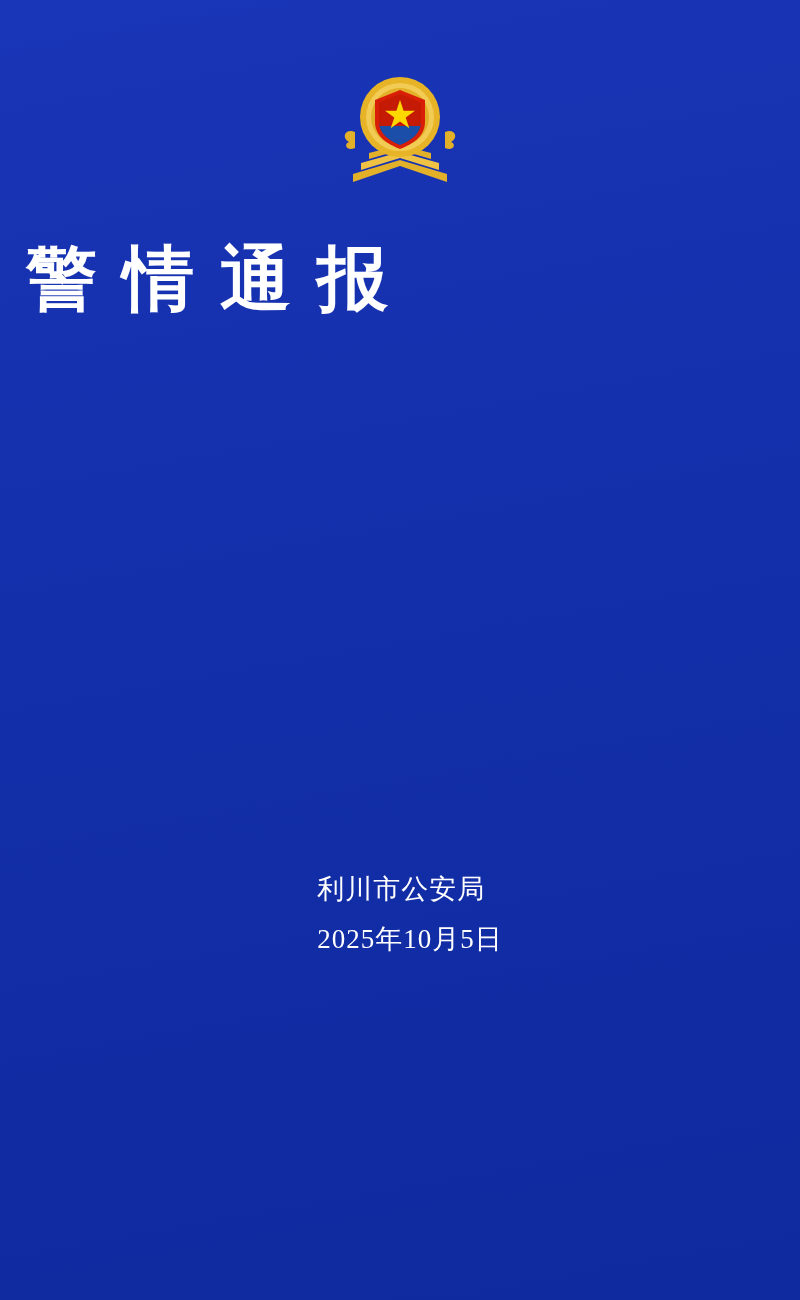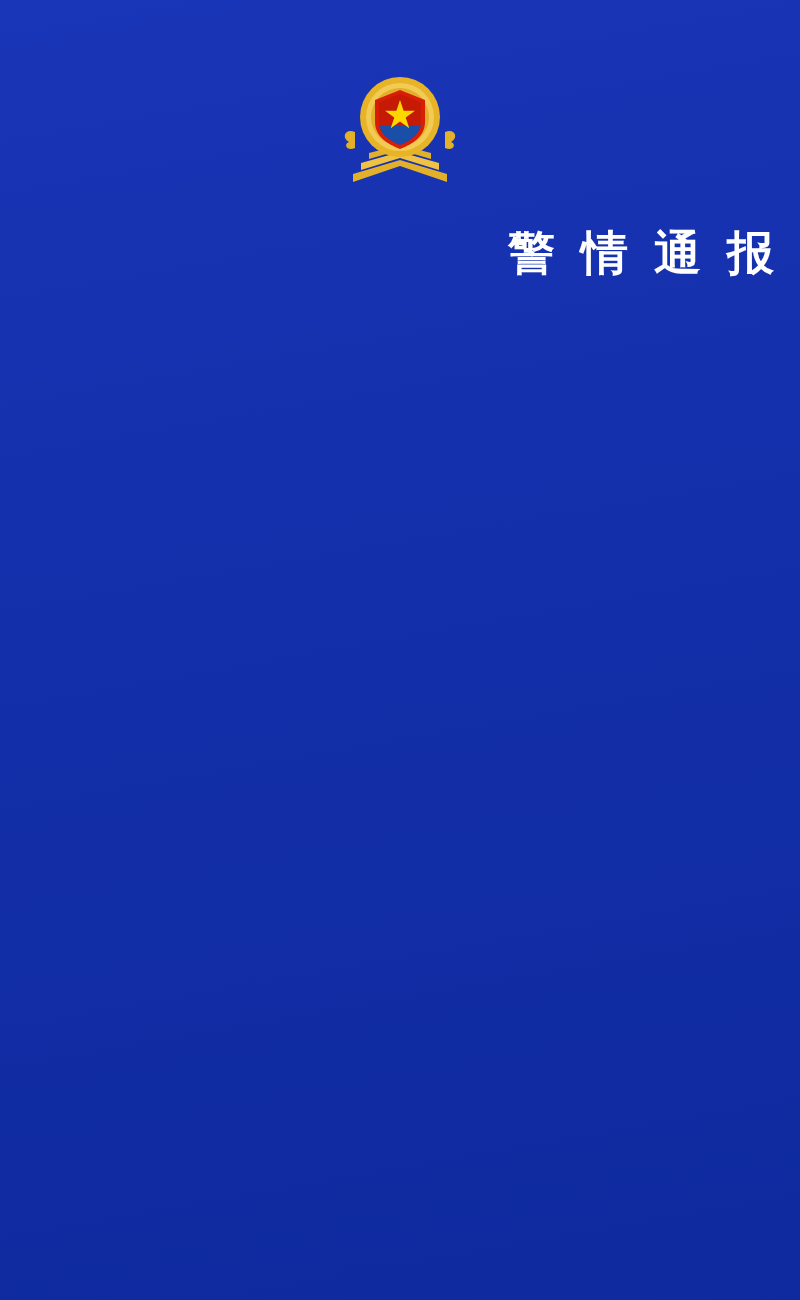--- a/index.html
+++ b/index.html
@@ -27,23 +27,23 @@
     display: flex;
     justify-content: center;
     padding-top: 70px;
   }
   .emblem {
     width: 130px;
     height: 120px;
     position: relative;
   }
   .title {
-    margin-top: 32px;
-    text-align: right;
-    font-size: 47px;
+    margin-top: 42px;
+    text-align: left;
+    font-size: 71px;
     font-weight: bold;
     letter-spacing: 26px;
     text-indent: 26px;
     color: #ffffff;
     font-family: "Liberation Serif", "DejaVu Serif", serif;
   }
   .body-text {
     margin: 30px 72px 0 72px;
     font-size: 27.5px;
     line-height: 1.82;
@@ -102,14 +102,20 @@
 
         <path d="M20 62 C10 58 6 68 14 72 C8 74 12 82 20 78 Z" fill="#e3b02a"></path>
         <path d="M110 62 C120 58 124 68 116 72 C122 74 118 82 110 78 Z" fill="#e3b02a"></path>
       </svg>
     </div>
   </div>
 
   <div class="title">警情通报</div>
 
 
+  <div class="signature">
+    <div class="sig-inner">
+      <div class="sig-line">利川市公安局</div>
+      <div class="sig-line">2025年10月5日</div>
+    </div>
+  </div>
 
 </div>
 
 </body></html>

